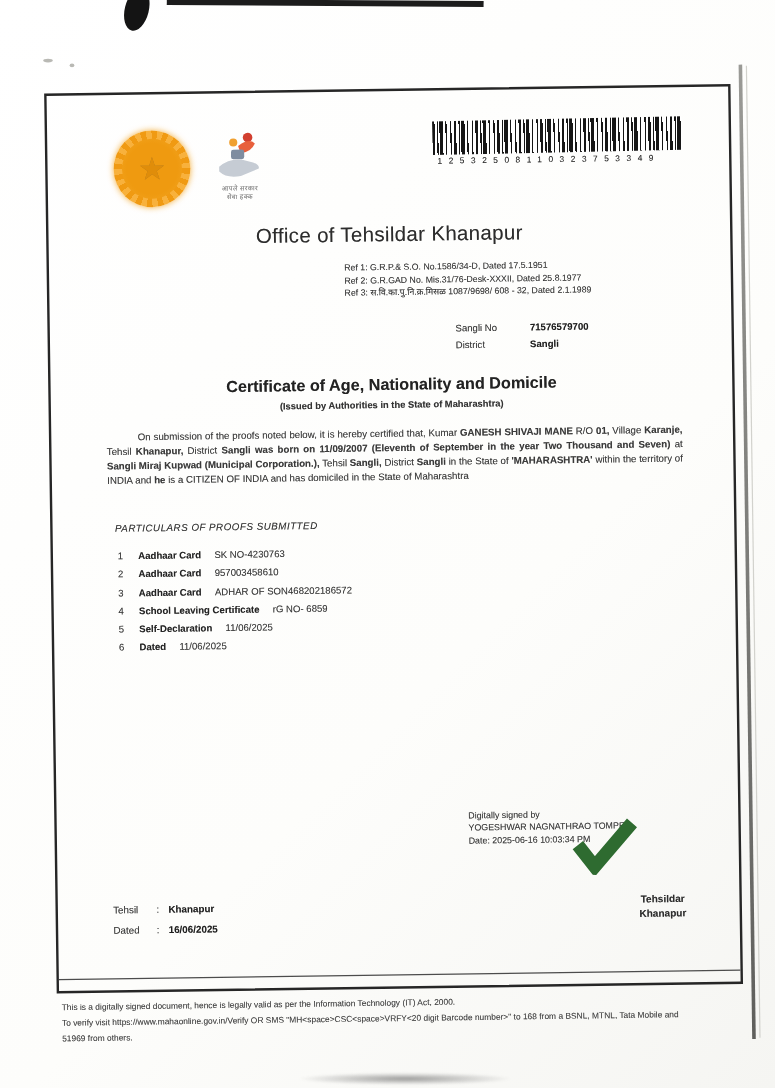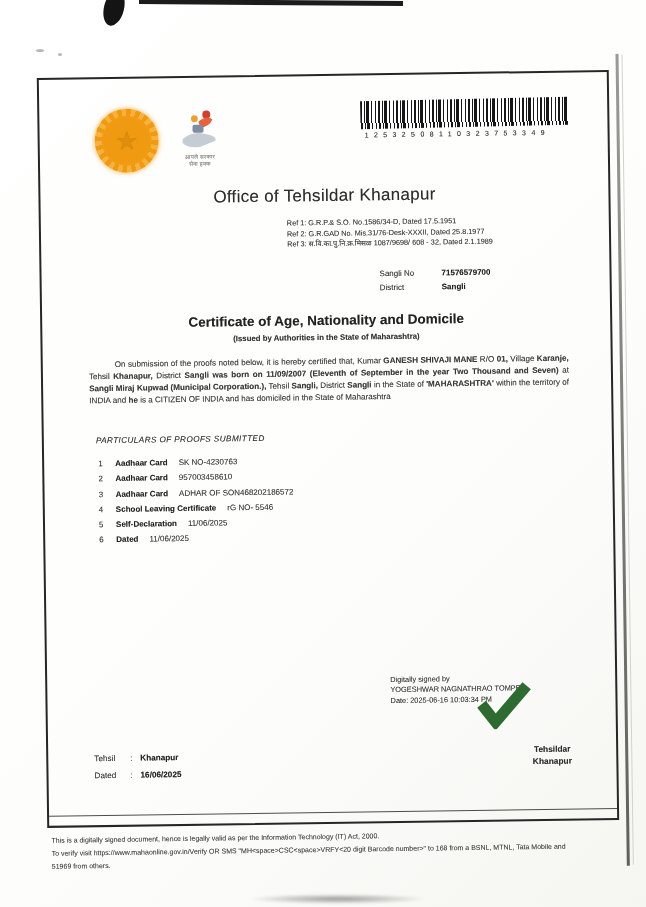--- a/index.html
+++ b/index.html
@@ -116,21 +116,21 @@
       <div class="cert-title">Certificate of Age, Nationality and Domicile</div>
       <div class="cert-sub">(Issued by Authorities in the State of Maharashtra)</div>
 
       <div class="para"><span>On submission of the proofs noted below, it is hereby certified that, Kumar </span><span class="b">GANESH SHIVAJI MANE</span><span> R/O </span><span class="b">01,</span><span> Village </span><span class="b">Karanje,</span><span> Tehsil </span><span class="b">Khanapur,</span><span> District </span><span class="b">Sangli</span><span> </span><span class="b">was born on 11/09/2007 (Eleventh of September in the year Two Thousand and Seven)</span><span> at </span><span class="b">Sangli Miraj Kupwad (Municipal Corporation.),</span><span> Tehsil </span><span class="b">Sangli,</span><span> District </span><span class="b">Sangli</span><span> in the State of </span><span class="b">'MAHARASHTRA'</span><span> within the territory of INDIA and </span><span class="b">he</span><span> is a CITIZEN OF INDIA and has domiciled in the State of Maharashtra</span></div>
 
       <div class="proofs-h">PARTICULARS OF PROOFS SUBMITTED</div>
       <div class="proofs">
           <div class="proof-row"><span class="pno">1</span><span class="pname">Aadhaar Card</span><span class="pval">SK NO-4230763</span></div>
           <div class="proof-row"><span class="pno">2</span><span class="pname">Aadhaar Card</span><span class="pval">957003458610</span></div>
           <div class="proof-row"><span class="pno">3</span><span class="pname">Aadhaar Card</span><span class="pval">ADHAR OF SON468202186572</span></div>
-          <div class="proof-row"><span class="pno">4</span><span class="pname">School Leaving Certificate</span><span class="pval">rG NO- 5546</span></div>
+          <div class="proof-row"><span class="pno">4</span><span class="pname">School Leaving Certificate</span><span class="pval">rG NO- 6859</span></div>
           <div class="proof-row"><span class="pno">5</span><span class="pname">Self-Declaration</span><span class="pval">11/06/2025</span></div>
           <div class="proof-row"><span class="pno">6</span><span class="pname">Dated</span><span class="pval">11/06/2025</span></div>
         </div>
 
       <div class="sig">
         <div>Digitally signed by</div>
         <div>YOGESHWAR NAGNATHRAO TOMPE</div>
         <div>Date: 2025-06-16 10:03:34 PM</div>
       </div>
       <svg class="check" viewBox="0 0 56 50">

